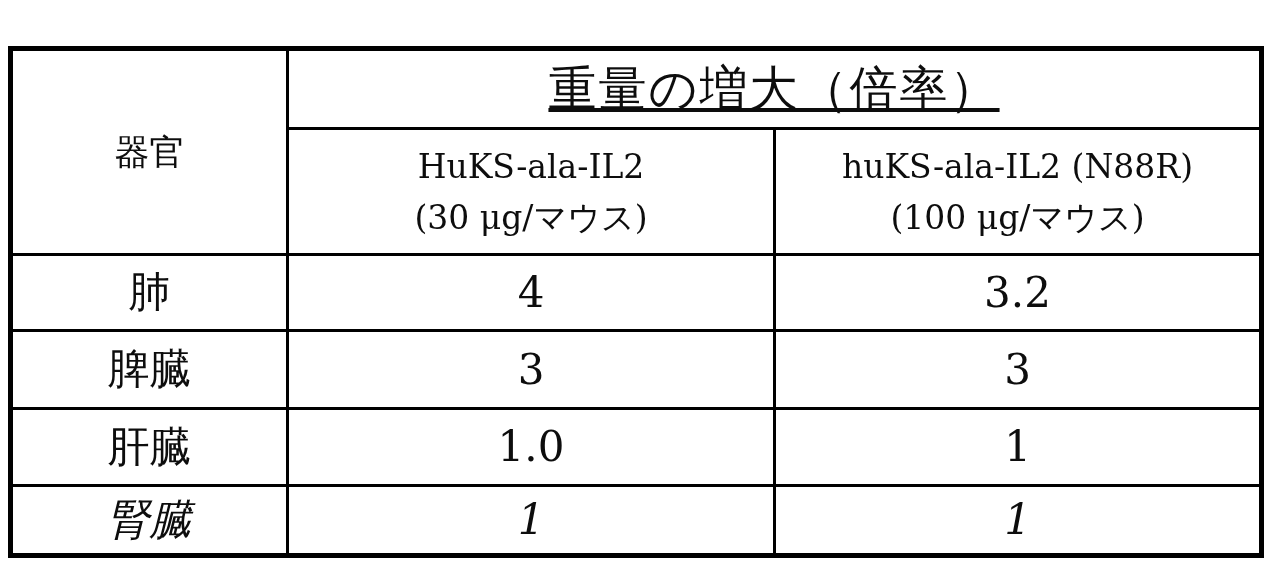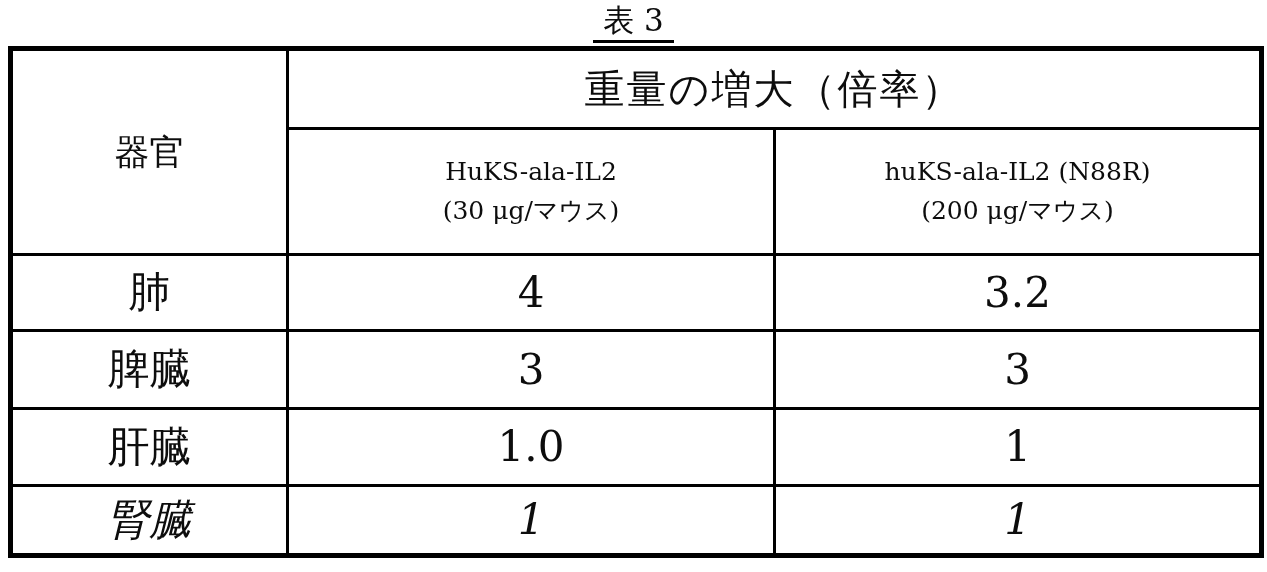--- a/index.html
+++ b/index.html
@@ -45,68 +45,66 @@
     text-align: center;
     vertical-align: middle;
     padding: 0;
     font-weight: normal;
     overflow: hidden;
   }
   .organ-header {
     font-size: 35px;
   }
   .group-header {
-    font-size: 40px;
+    font-size: 48px;
     letter-spacing: 2px;
+    text-decoration: underline;
   }
   .subheader {
-    font-size: 25px;
+    font-size: 33px;
     line-height: 1.55;
   }
   .organ-cell {
     font-size: 42px;
   }
   .value-cell {
     font-size: 42px;
   }
   .r-header1 { height: 80px; }
   .r-header2 { height: 126px; }
   .r-body1 { height: 75px; }
   .r-body2 { height: 78px; }
   .r-body3 { height: 77px; }
   .r-body4 { height: 70px; font-style: italic; }
 </style>
 </head>
 <body>
 
 <div class="page">
 
-  <div class="doc-title">
-    <span class="underlined">表 3</span>
-  </div>
 
   <table class="data-table">
     <colgroup>
       <col style="width:277px">
       <col style="width:487px">
       <col style="width:487px">
     </colgroup>
     <tbody>
       <tr class="r-header1">
         <td class="organ-header" rowspan="2">器官</td>
         <td class="group-header" colspan="2">重量の増大（倍率）</td>
       </tr>
       <tr class="r-header2">
         <td class="subheader">
           <div>HuKS-ala-IL2</div>
           <div>(30 μg/マウス)</div>
         </td>
         <td class="subheader">
           <div>huKS-ala-IL2  (N88R)</div>
-          <div>(200 μg/マウス)</div>
+          <div>(100 μg/マウス)</div>
         </td>
       </tr>
 
       <tr class="r-body1">
         <td class="organ-cell">肺</td>
         <td class="value-cell">4</td>
         <td class="value-cell">3.2</td>
       </tr>
 
       <tr class="r-body2">

